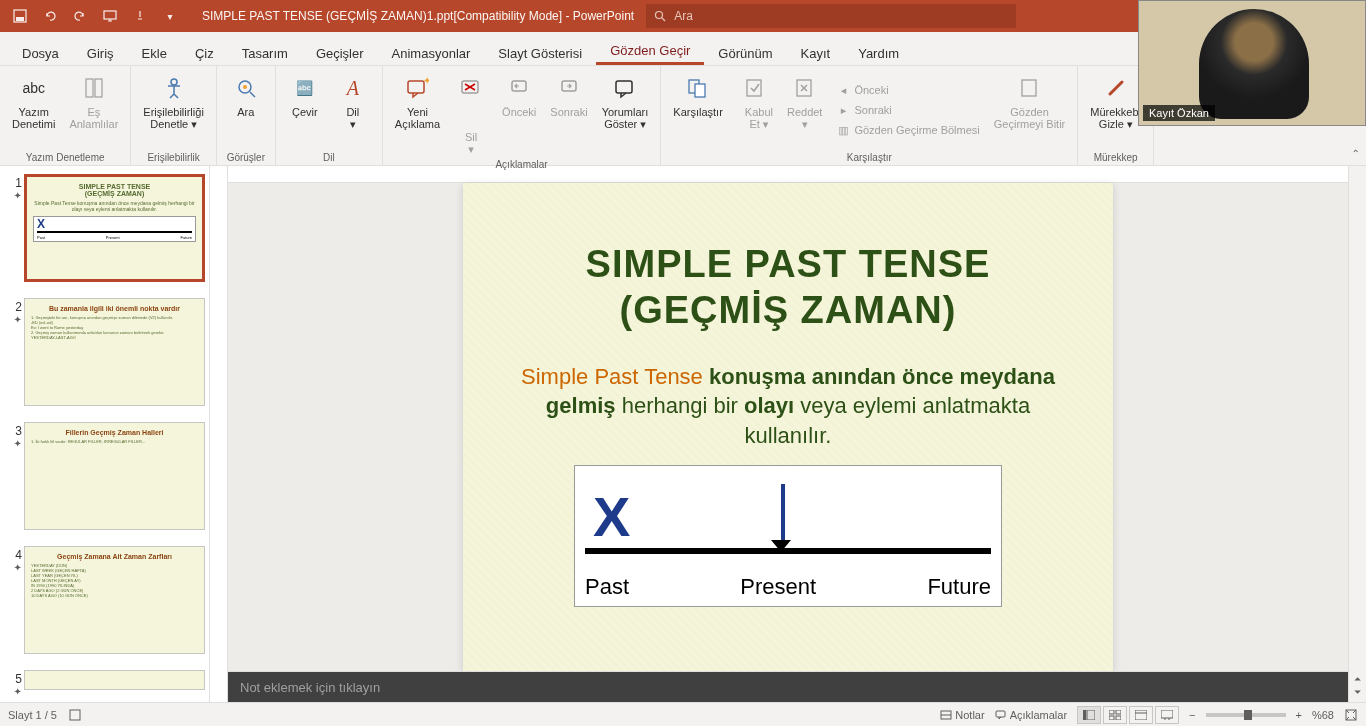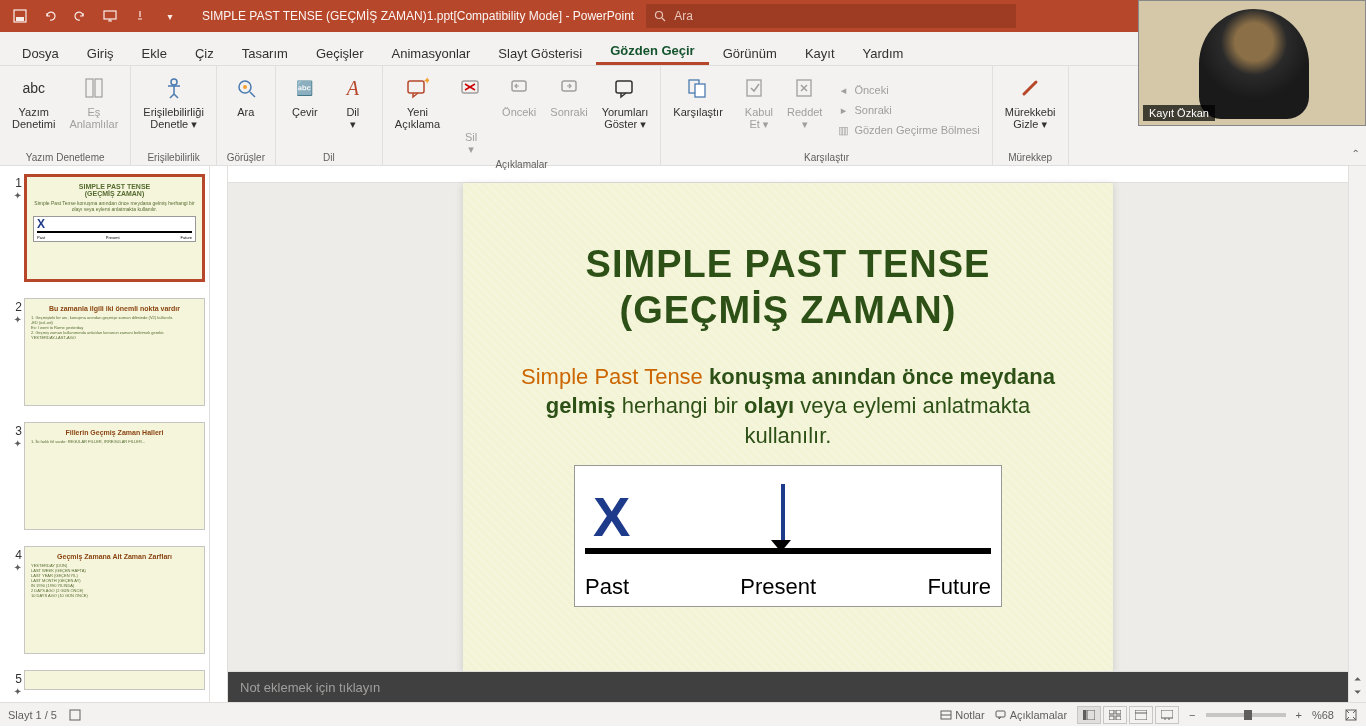--- a/index.html
+++ b/index.html
@@ -6,21 +6,21 @@
 body{width:1366px;height:728px;overflow:hidden;background:#fff;position:relative;}
 .titlebar{height:32px;background:#b7472a;display:flex;align-items:center;color:#fff;font-size:12px;}
 .titlebar .qat{display:flex;align-items:center;gap:14px;padding:0 12px;}
 .titlebar .qat-icon{width:16px;height:16px;display:flex;align-items:center;justify-content:center;opacity:0.9;}
 .titlebar .title{flex:0 0 auto;padding-left:12px;padding-right:12px;opacity:0.95;}
 .titlebar .searchbox{height:24px;background:#9e3c23;display:flex;align-items:center;padding:0 8px;width:370px;gap:8px;color:#e8c5bb;}
 .titlebar .right{margin-left:auto;display:flex;align-items:center;gap:10px;padding-right:4px;}
 .signin-btn{background:#e86a47;padding:2px 8px;font-size:12px;}
 .tabs{height:34px;background:#f3f2f1;display:flex;align-items:flex-end;padding:0 8px;border-bottom:1px solid #e1dfdd;}
 .tab{padding:4px 14px;font-size:13px;color:#323130;cursor:pointer;}
-.tab.active{color:#14532d;border-bottom:3px solid #b7472a;font-weight:700;}
+.tab.active{color:#7f1d1d;border-bottom:3px solid #b7472a;font-weight:400;}
 .ribbon{height:100px;background:#f3f2f1;border-bottom:1px solid #e1dfdd;display:flex;position:relative;}
 .ribbon-group{border-right:1px solid #e1dfdd;padding:4px 8px 2px;display:flex;flex-direction:column;justify-content:space-between;}
 .group-buttons{display:flex;gap:6px;flex:1;}
 .big-btn{display:flex;flex-direction:column;align-items:center;justify-content:flex-start;padding:2px 4px;min-width:42px;cursor:pointer;}
 .big-btn .bicon{width:32px;height:32px;display:flex;align-items:center;justify-content:center;font-size:20px;color:#b7472a;}
 .big-btn .blabel{font-size:11px;color:#323130;text-align:center;line-height:1.1;margin-top:2px;}
 .big-btn.disabled .blabel,.big-btn.disabled .bicon{color:#a19f9d;}
 .small-stack{display:flex;flex-direction:column;gap:2px;justify-content:center;}
 .small-btn{display:flex;align-items:center;gap:4px;font-size:11px;color:#323130;padding:2px 4px;cursor:pointer;}
 .small-btn.disabled{color:#a19f9d;}
@@ -305,20 +305,29 @@
           </div>
         <div class="small-btn disabled">
             <span class="sicon">▸</span>
             <span>Sonraki</span>
           </div>
         <div class="small-btn disabled">
             <span class="sicon">▥</span>
             <span>Gözden Geçirme Bölmesi</span>
           </div>
       </div>
+      <div class="big-btn disabled">
+        <div class="bicon">
+            <svg width="24" height="24" viewBox="0 0 24 24">
+              <rect x="4" y="4" width="14" height="16" fill="none" stroke="#a19f9d" stroke-width="1.3"></rect>
+            </svg>
+          </div>
+        <div class="blabel" style="white-space:pre-line;">Gözden
+Geçirmeyi Bitir</div>
+      </div>
     </div>
     <div class="group-label">Karşılaştır</div>
   </div>
 
   <div class="ribbon-group">
     <div class="group-buttons">
       <div class="big-btn">
         <div class="bicon">
             <svg width="24" height="24" viewBox="0 0 24 24">
               <path d="M6 18 L18 6" stroke="#b7472a" stroke-width="3" stroke-linecap="round"></path>

